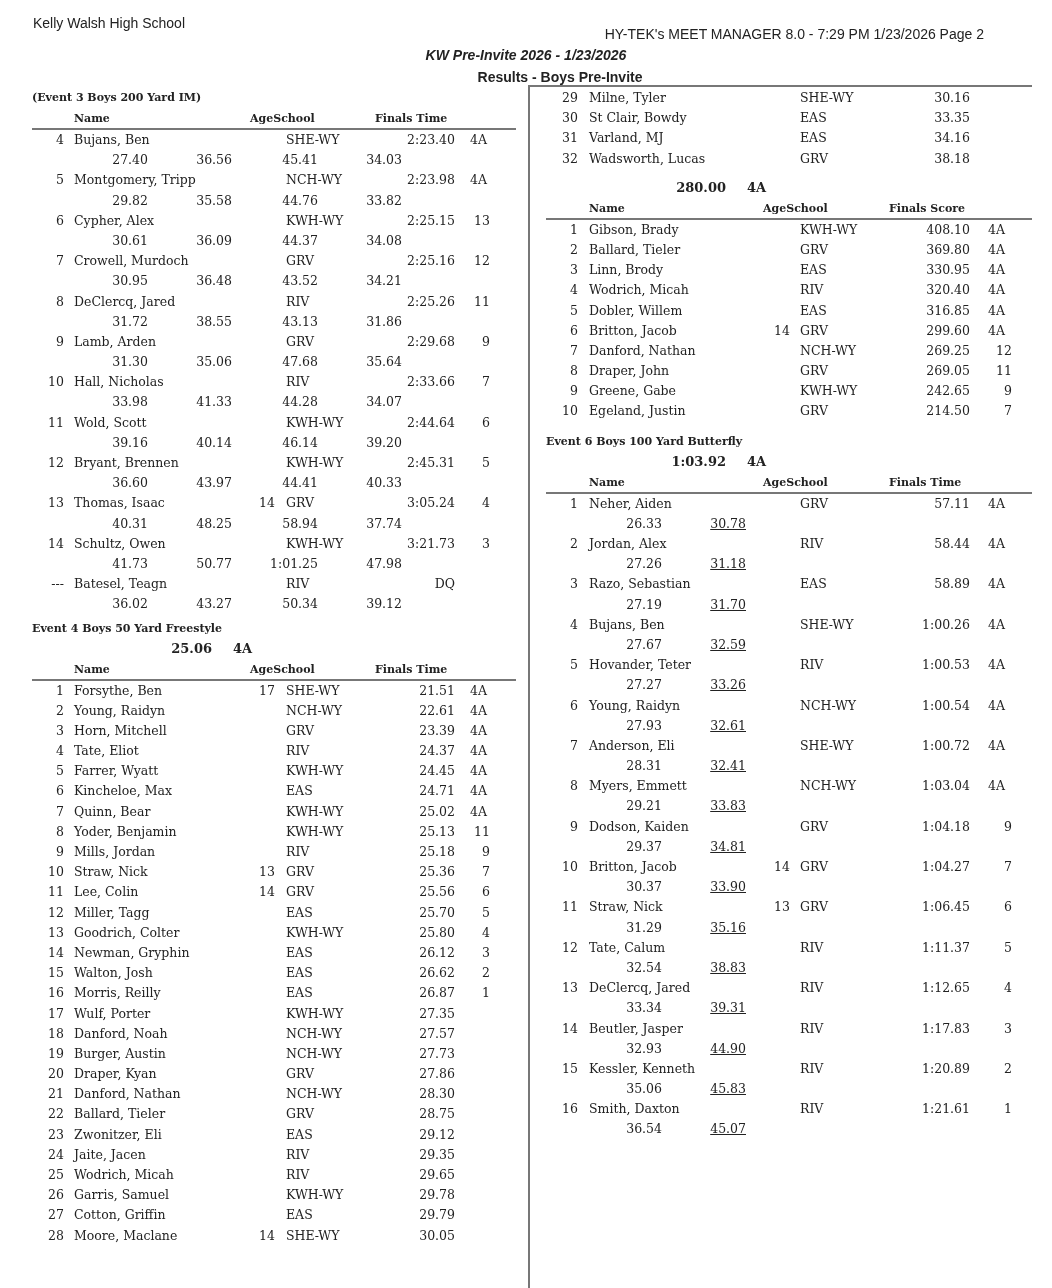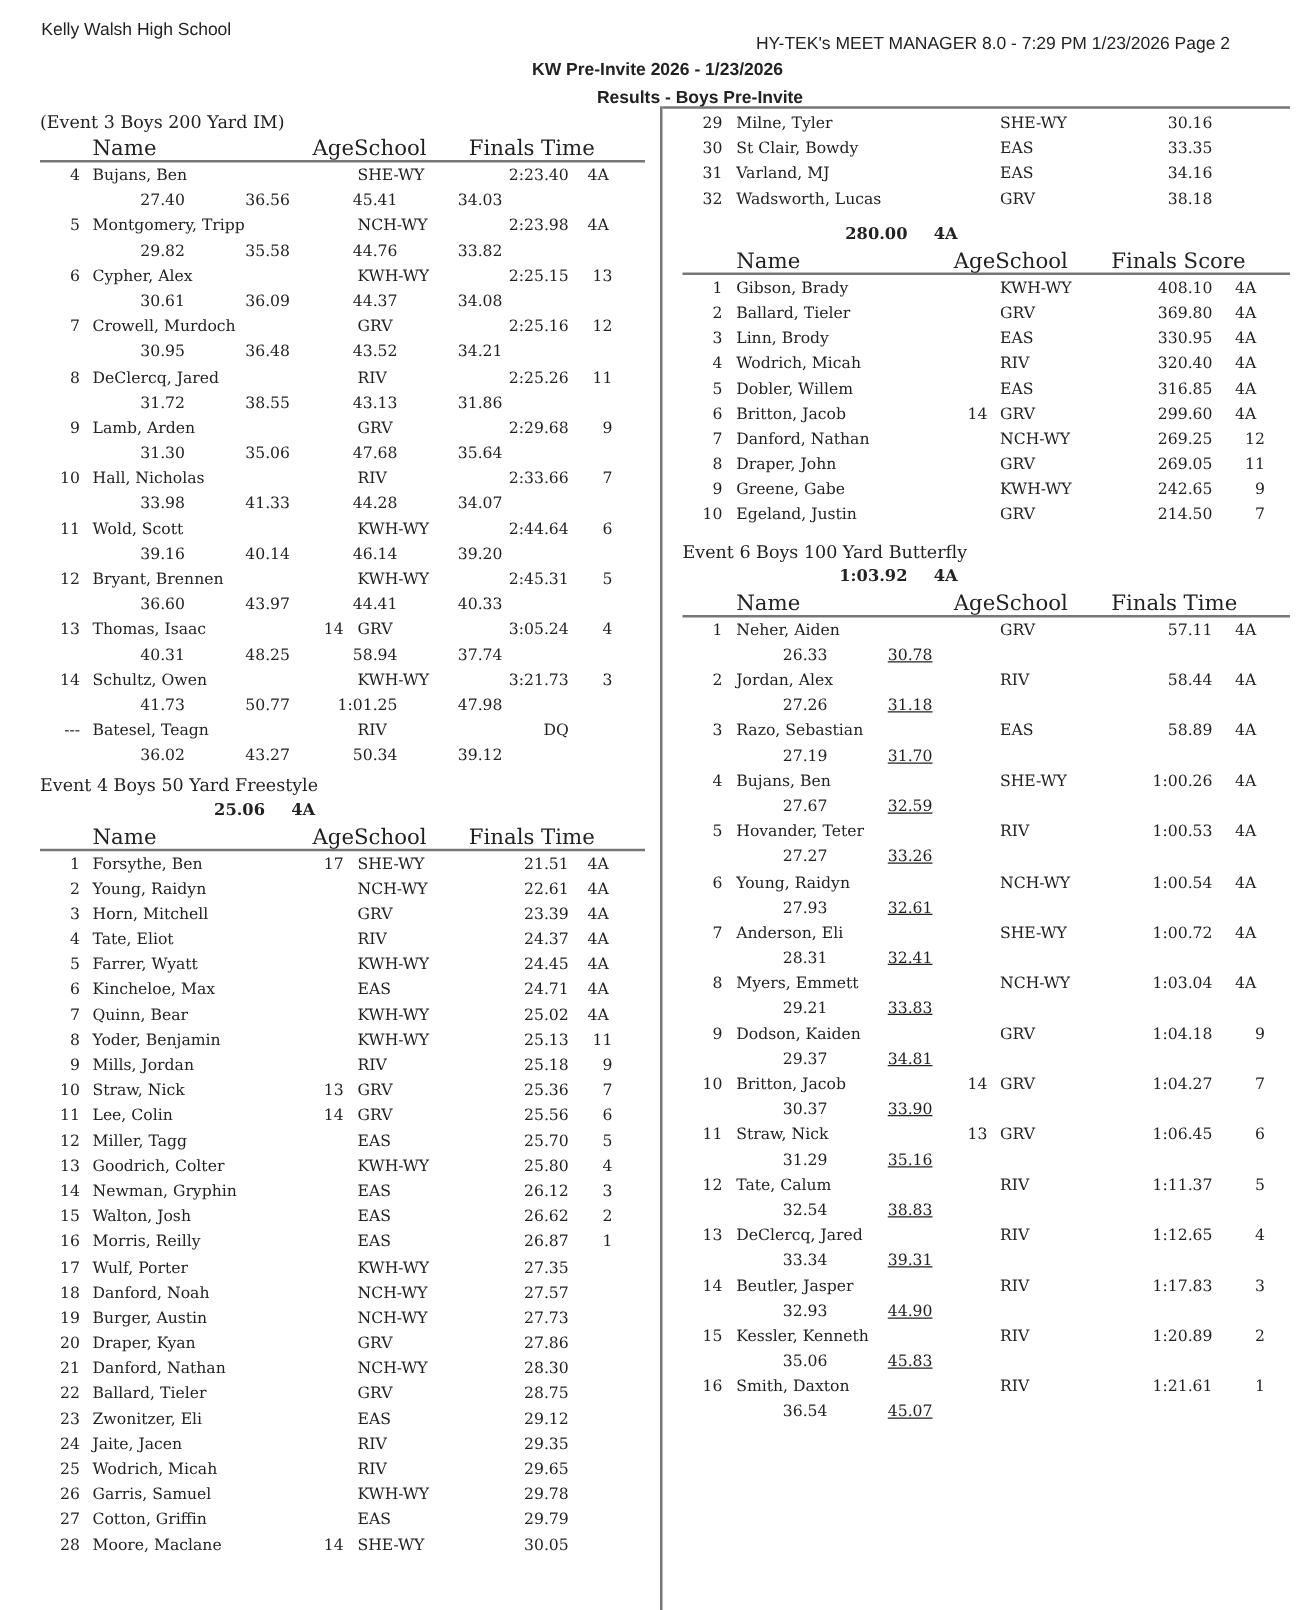--- a/index.html
+++ b/index.html
@@ -3,41 +3,41 @@
 <meta charset="utf-8">
 <style>
   html, body { margin: 0; padding: 0; background: #ffffff; }
   body {
     width: 1052px; height: 1288px; position: relative; overflow: hidden;
     font-family: "DejaVu Serif", serif; color: #222;
   }
   .hdr { position: absolute; font-size: 13px; }
   .hdr-left { left: 33px; top: 15px; font-family: "Liberation Sans", sans-serif; font-size: 14px; }
   .hdr-right { right: 68px; top: 26px; font-family: "Liberation Sans", sans-serif; font-size: 14px; }
-  .hdr-title { left: 0; width: 1052px; text-align: center; top: 47px; font-weight: bold; font-family: "Liberation Sans", sans-serif; font-size: 14px; }
+  .hdr-title { left: 0; width: 1052px; text-align: center; top: 47px; font-weight: bold; font-family: "Liberation Sans", sans-serif; font-size: 14px; font-style: italic; }
   .hdr-sub { left: 0; width: 1052px; text-align: center; top: 69px; font-weight: bold; font-family: "Liberation Sans", sans-serif; font-size: 14px; margin-left: 34px; }
   .top-rule { position: absolute; top: 85px; left: 530px; width: 502px; border-top: 2px solid #777; }
   .col-divider { position: absolute; left: 528px; top: 85px; height: 1203px; border-left: 2px solid #777; }
 
   .col { position: absolute; font-size: 12.5px; }
   .col-left { left: 0; top: 88px; width: 528px; }
   .col-right { left: 530px; top: 88px; width: 506px; }
 
-  .ev-title { font-weight: normal; font-size: 14px; height: 20px; line-height: 20px; }
+  .ev-title { font-weight: bold; font-size: 11px; height: 20px; line-height: 20px; }
   .col-left .ev-title { padding-left: 32px; }
   .col-right .ev-title { padding-left: 16px; }
   .ev-record { font-weight: bold; font-size: 13px; height: 20px; line-height: 20px; position: relative; }
   .ev-record .rv { position: absolute; text-align: right; width: 80px; }
   .ev-record .rs { position: absolute; }
   .col-left .ev-record .rv { left: 132px; }
   .col-left .ev-record .rs { left: 233px; }
   .col-right .ev-record .rv { left: 116px; }
   .col-right .ev-record .rs { left: 217px; }
 
-  .thead { position: relative; height: 20px; line-height: 22px; font-weight: normal; font-size: 17px; border-bottom: 2px solid #777; }
+  .thead { position: relative; height: 20px; line-height: 22px; font-weight: bold; font-size: 11px; border-bottom: 2px solid #777; }
   .col-left .thead { margin-left: 32px; width: 484px; }
   .col-right .thead { margin-left: 16px; width: 486px; }
   .thead span { position: absolute; }
   .col-left .th-name { left: 42px; }
   .col-left .th-age { left: 218px; }
   .col-left .th-time { left: 343px; }
   .col-right .th-name { left: 43px; }
   .col-right .th-age { left: 217px; }
   .col-right .th-time { left: 343px; }
 

